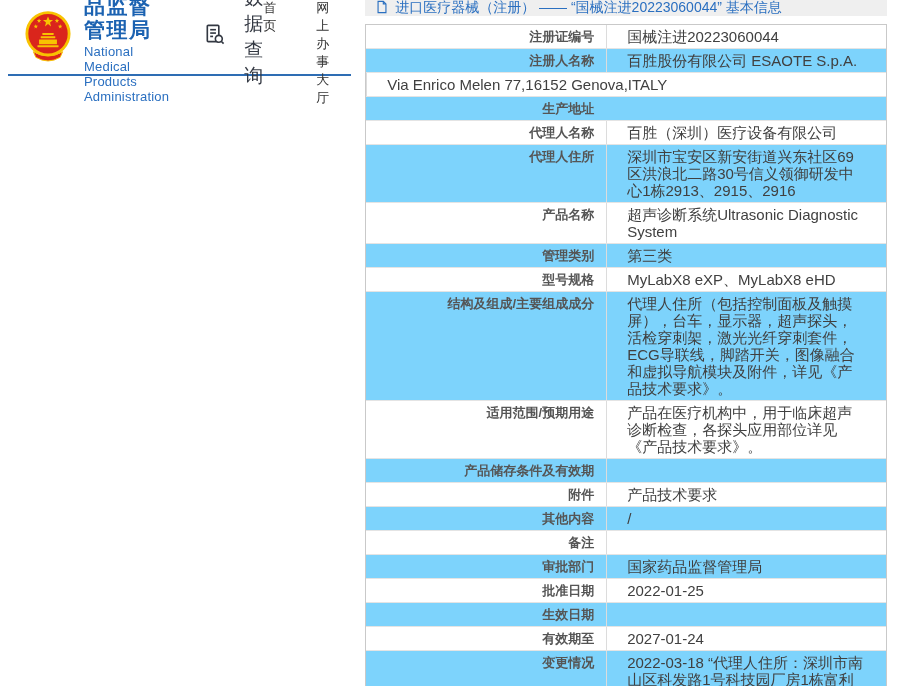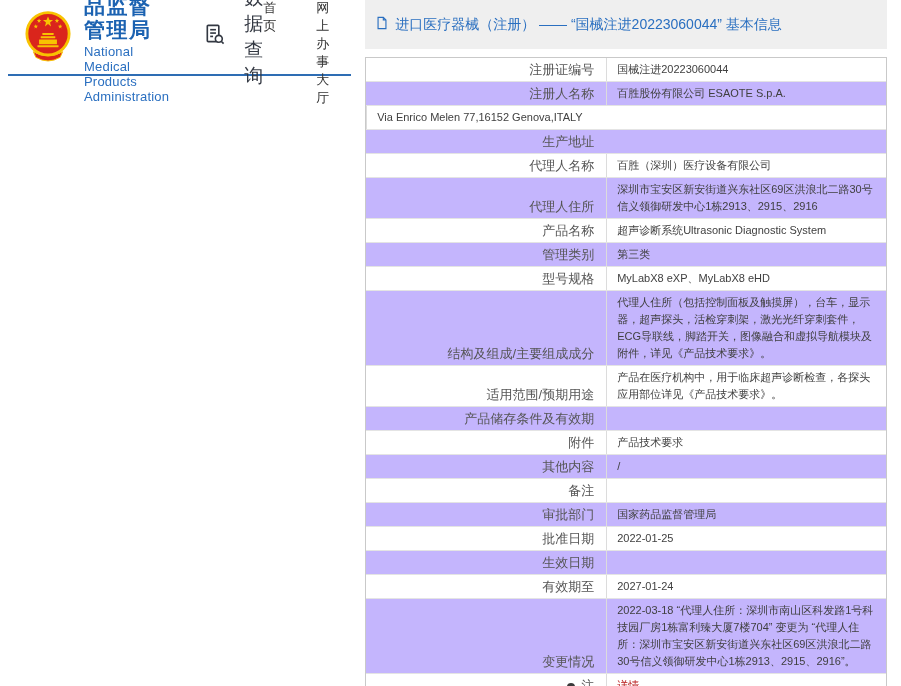--- a/index.html
+++ b/index.html
@@ -34,37 +34,37 @@
   
   .header-stripe {
     height:10px;
     background:repeating-linear-gradient(115deg,#ececec 0 2px,#fafafa 2px 5px);
     margin-bottom:4px;
   }
 
   
   .content { padding:0 14px; }
   .breadcrumb {
-    background:#efefef; height:49px; display:flex; align-items:center;
+    background:#efefef; height:16px; display:flex; align-items:center;
     gap:6px; padding:0 10px; font-size:14px; color:#2a6fc0; margin-bottom:8px;
   }
 
   .detail-table { border:1px solid #c9c9c9; }
   .t-row { display:flex; background:#fff; border-bottom:1px solid #e4e4e4; min-height:23px; }
   .t-row:last-child { border-bottom:none; }
-  .t-row.alt { background:#c4b5fd; }
+  .t-row.alt { background:#7dd3fc; }
   .t-label {
-    flex:0 0 240px; display:flex; align-items:flex-end; justify-content:flex-end;
+    flex:0 0 240px; display:flex; align-items:flex-start; justify-content:flex-end;
     gap:4px; padding:3px 12px 3px 8px; text-align:right;
-    font-size:13px; line-height:17px; color:#555;
+    font-size:13px; line-height:17px; color:#555;font-weight:bold;
   }
   .t-value {
     flex:1; display:flex; align-items:center;
-    border-left:1px solid #dcdcdc; padding:3px 10px;
-    font-size:11px; line-height:17px; color:#404040;
+    border-left:1px solid #dcdcdc; padding:3px 20px;
+    font-size:15px; line-height:17px; color:#404040;
   }
   .link { color:#b91c1c; text-decoration:none; cursor:pointer; }
   .note-icon { display:inline-flex; align-items:center; }
 
   .page-footer-strip { margin-top:auto; height:8px; background:#e9edf0; }
 </style>
 </head>
 <body>
 
 <div class="page">

